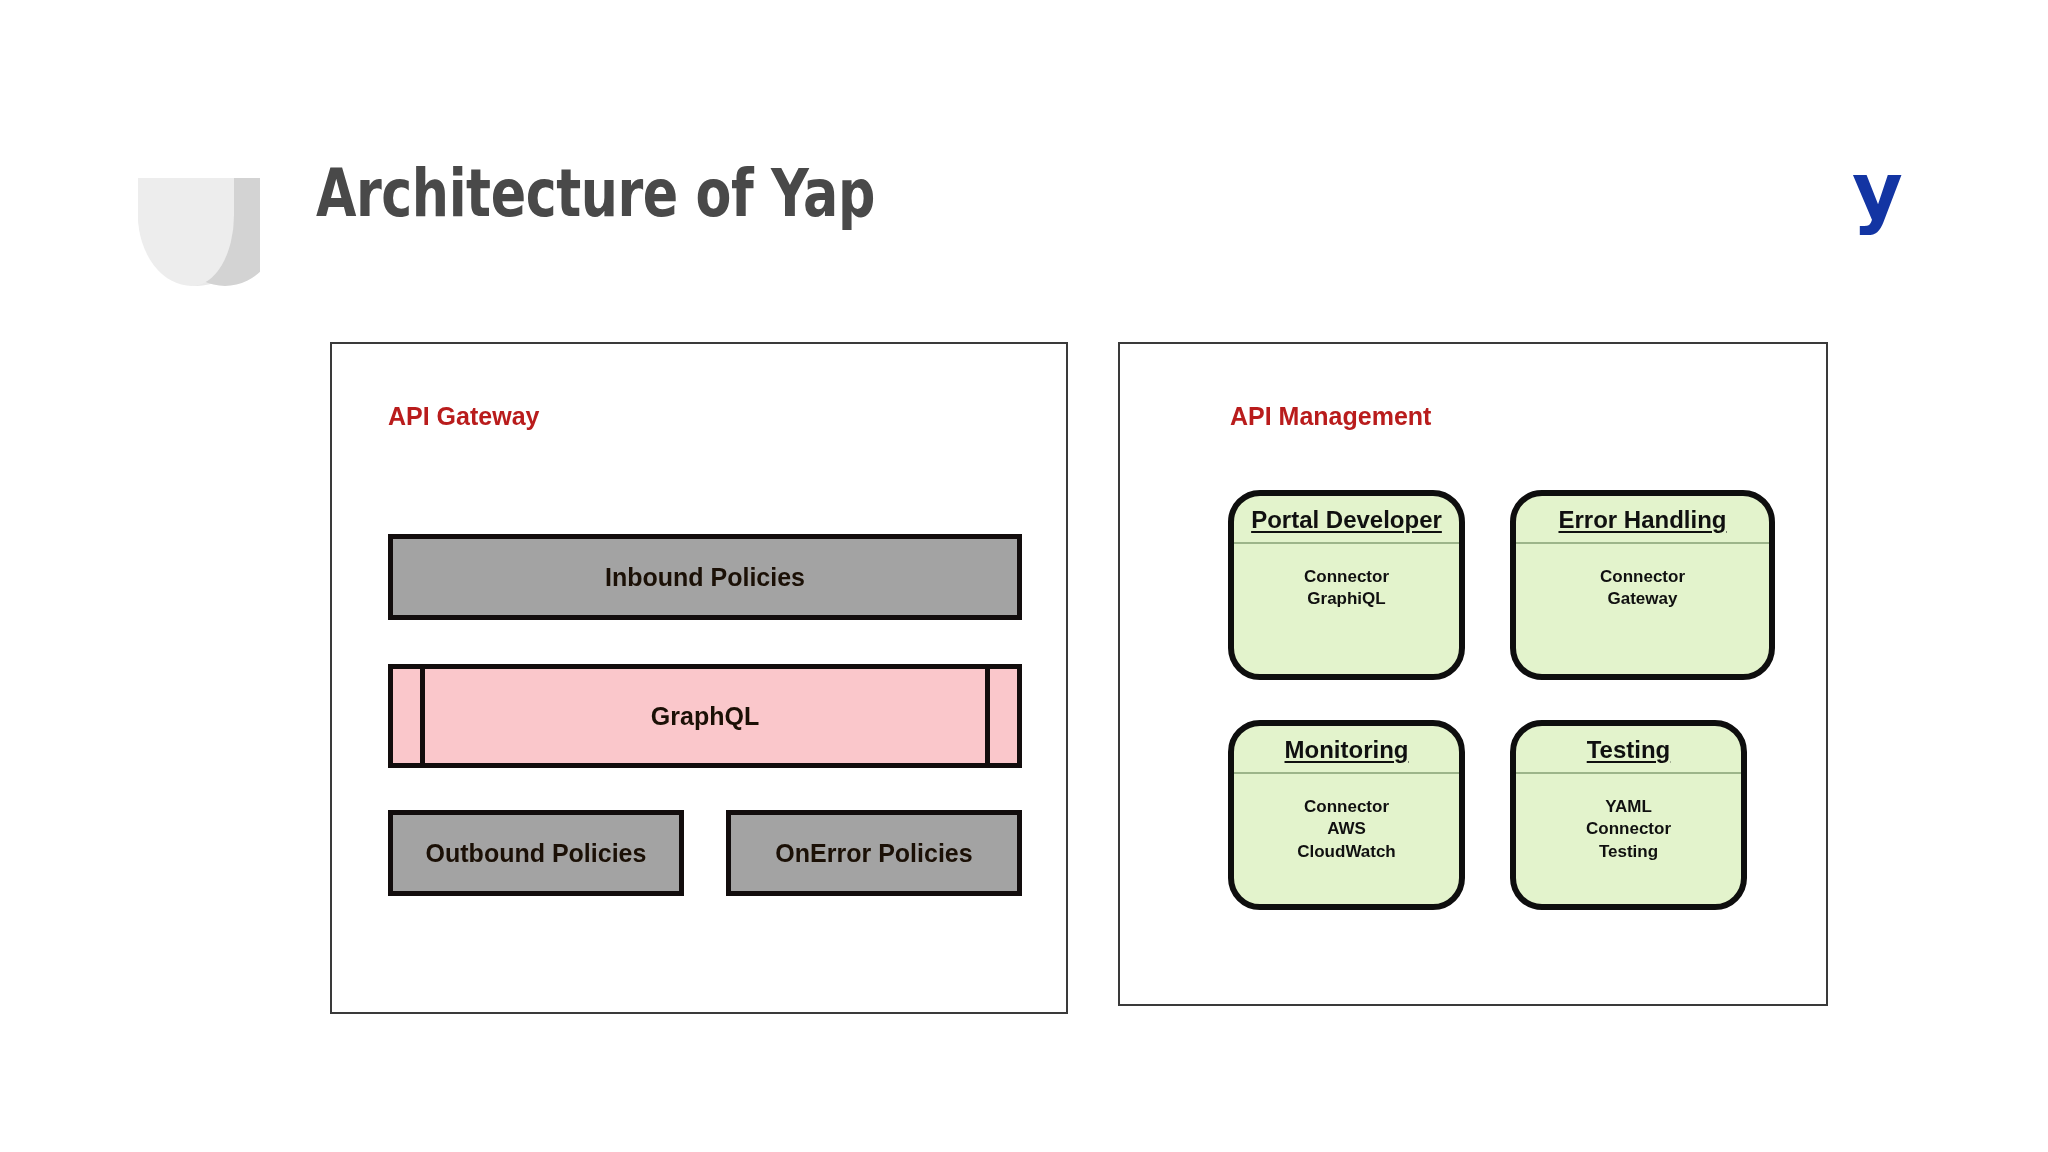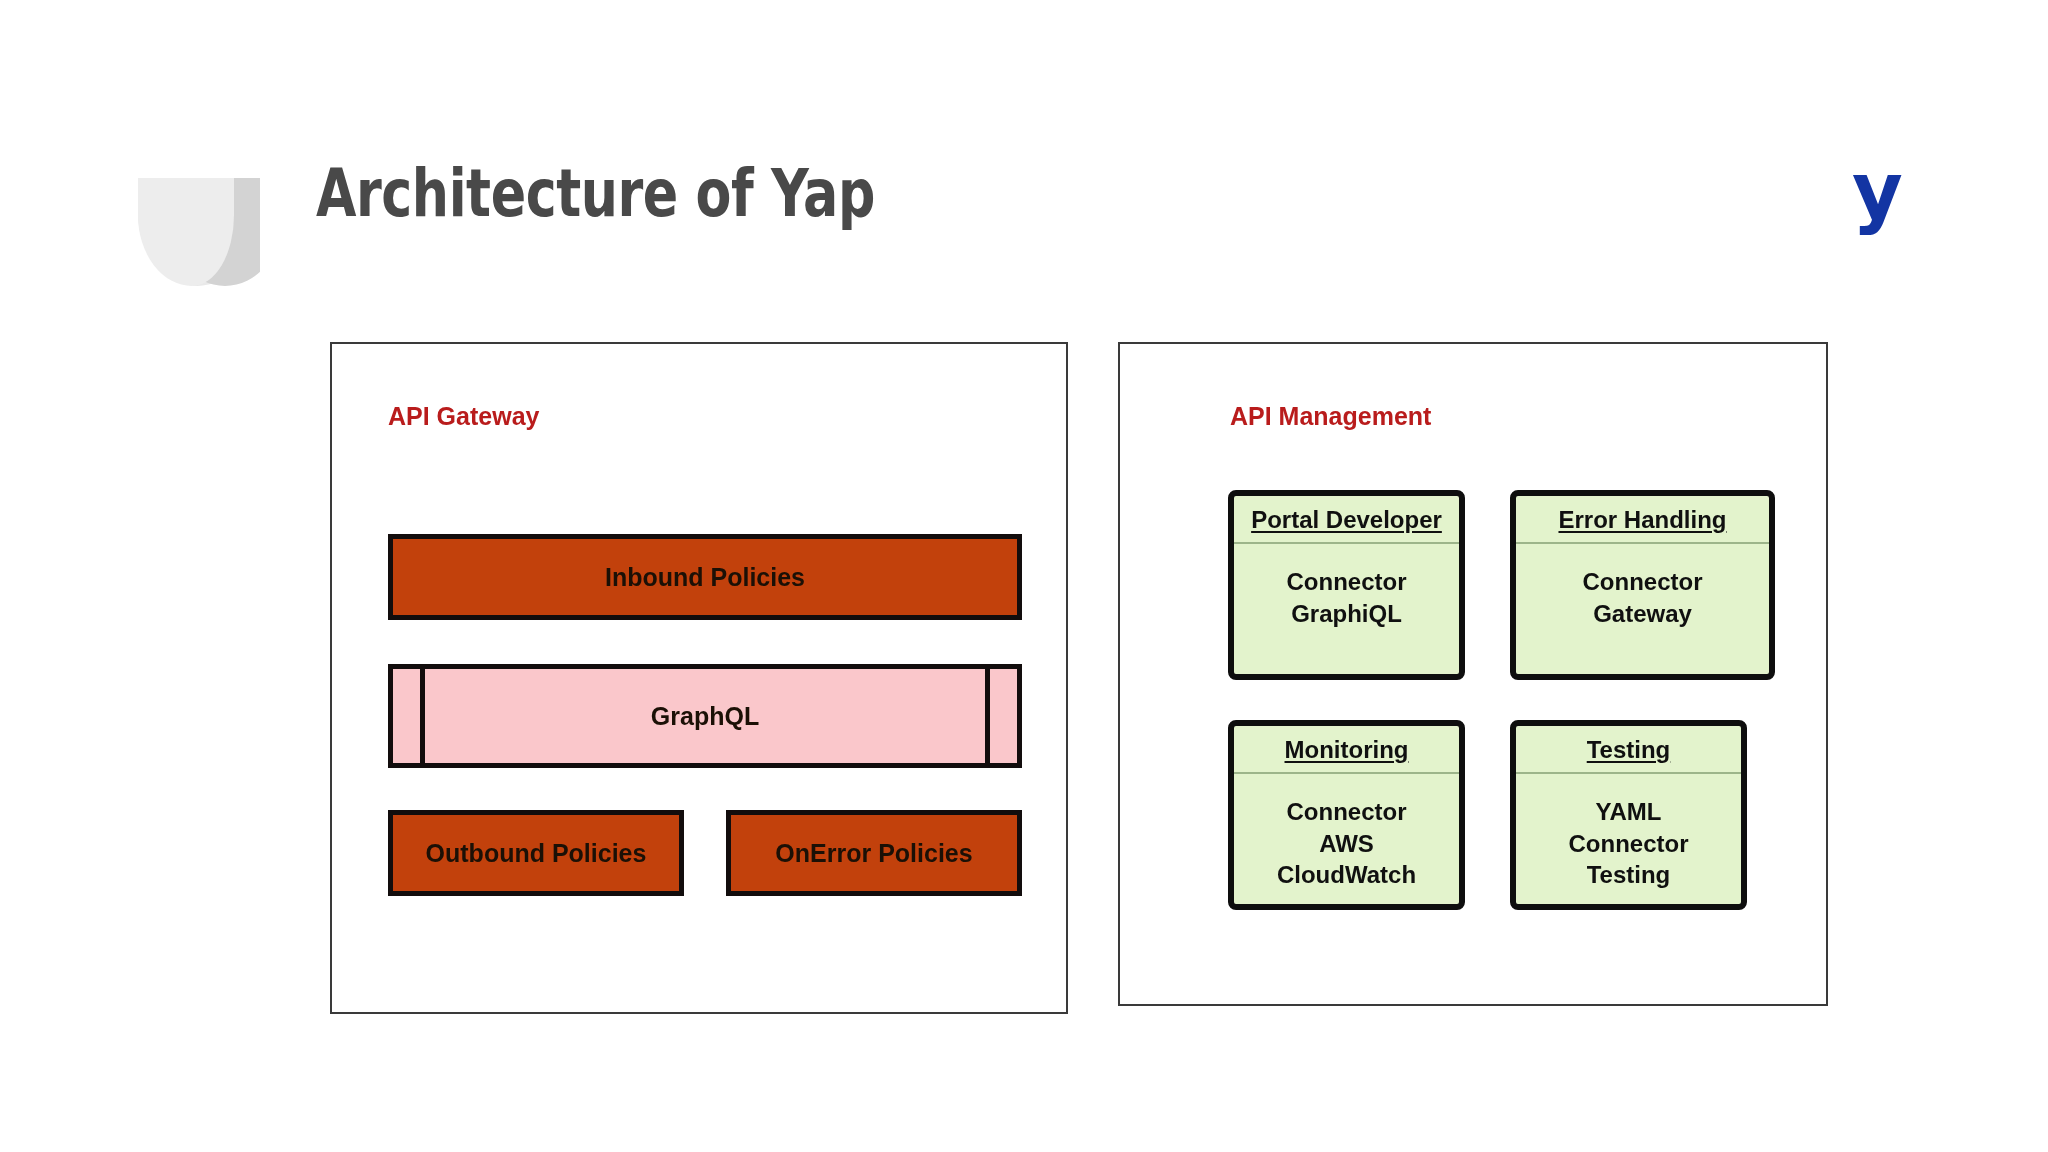--- a/index.html
+++ b/index.html
@@ -121,21 +121,21 @@
     border: 5px solid #120d0d;
     display: flex;
     align-items: center;
     justify-content: center;
     font-size: 25px;
     font-weight: bold;
     color: #1b1006;
     text-align: center;
     white-space: nowrap;
   }
-  .gw-yellow { background: #c2410c; }
+  .gw-yellow { background: #a3a3a3; }
   .gw-pink   { background: #fac7cb; }
 
   .box-inbound  { left: 56px; top: 190px;  width: 634px; height: 86px; }
   .box-graphql  { left: 56px; top: 320px;  width: 634px; height: 104px; }
   .box-outbound { left: 56px; top: 466px;  width: 296px; height: 86px; }
   .box-onerror  { left: 394px; top: 466px; width: 296px; height: 86px; }
 
   
   .graphql-divider {
     position: absolute;
@@ -146,21 +146,21 @@
   }
   .graphql-divider.left  { left: 27px; }
   .graphql-divider.right { right: 27px; }
   .graphql-label { position: relative; z-index: 2; text-align: right; }
 
   
   .mg-card {
     position: absolute;
     box-sizing: border-box;
     border: 6px solid #0e0e0e;
-    border-radius: 8px;
+    border-radius: 32px;
     background: #e3f3cc;
     overflow: hidden;
   }
   .mg-card-title {
     text-align: center;
     font-size: 24px;
     font-weight: bold;
     color: #101010;
     padding-top: 10px;
     padding-bottom: 8px;
@@ -169,21 +169,21 @@
     white-space: nowrap;
   }
   .mg-card-sep {
     height: 2px;
     background: #9db58a;
     width: 100%;
   }
   .mg-card-body {
     padding-top: 22px;
     text-align: center;
-    font-size: 24px;
+    font-size: 17px;
     font-weight: bold;
     color: #101010;
     line-height: 1.32;
   }
   .mg-card-body .ln { display: block; white-space: nowrap; }
 
   .card-portal     { left: 108px; top: 146px; width: 237px; height: 190px; }
   .card-error      { left: 390px; top: 146px; width: 265px; height: 190px; }
   .card-monitoring { left: 108px; top: 376px; width: 237px; height: 190px; }
   .card-testing    { left: 390px; top: 376px; width: 237px; height: 190px; }

